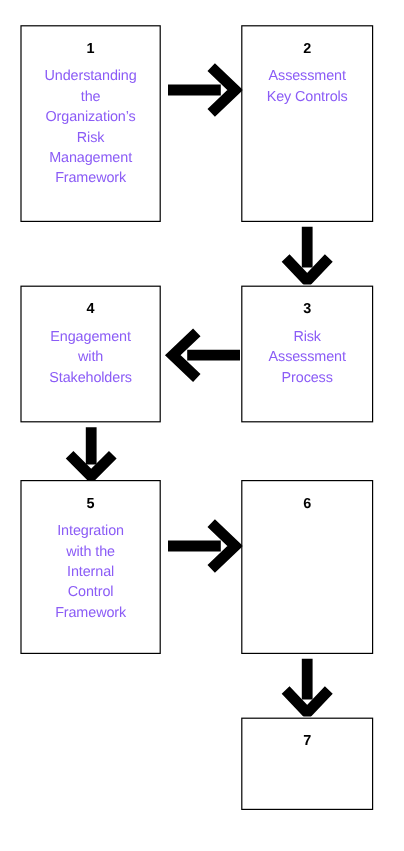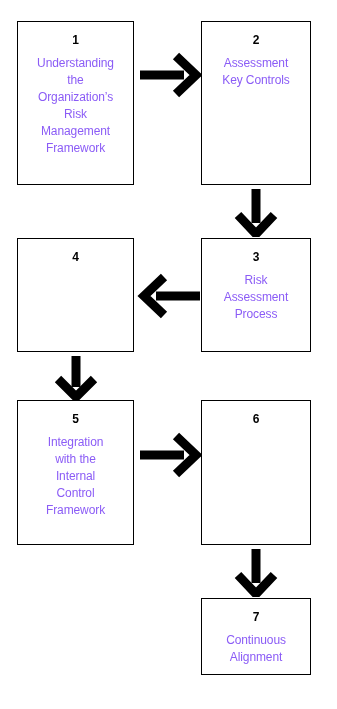--- a/index.html
+++ b/index.html
@@ -91,39 +91,40 @@
 
   <div class="node" id="node-3">
     <div class="node-num">3</div>
     <div class="node-label">Risk
 Assessment
 Process</div>
   </div>
 
   <div class="node" id="node-4">
     <div class="node-num">4</div>
+    <div class="node-label">Engagement
+with
+Stakeholders</div>
   </div>
 
   <div class="node" id="node-5">
     <div class="node-num">5</div>
     <div class="node-label">Integration
 with the
 Internal
 Control
 Framework</div>
   </div>
 
   <div class="node" id="node-6">
     <div class="node-num">6</div>
   </div>
 
   <div class="node" id="node-7">
     <div class="node-num">7</div>
-    <div class="node-label">Continuous
-Alignment</div>
   </div>
 
   <div class="arrow" id="arrow-1-2">
     <svg viewBox="0 0 64 46" width="64" height="46" aria-hidden="true">
       <path d="M2 23 L46 23" stroke="#000" stroke-width="9" stroke-linecap="butt" fill="none"></path>
       <path d="M38 4 L58 23 L38 42" stroke="#000" stroke-width="9" stroke-linecap="butt" stroke-linejoin="miter" fill="none"></path>
     </svg>
   </div>
 
   <div class="arrow" id="arrow-2-3">

